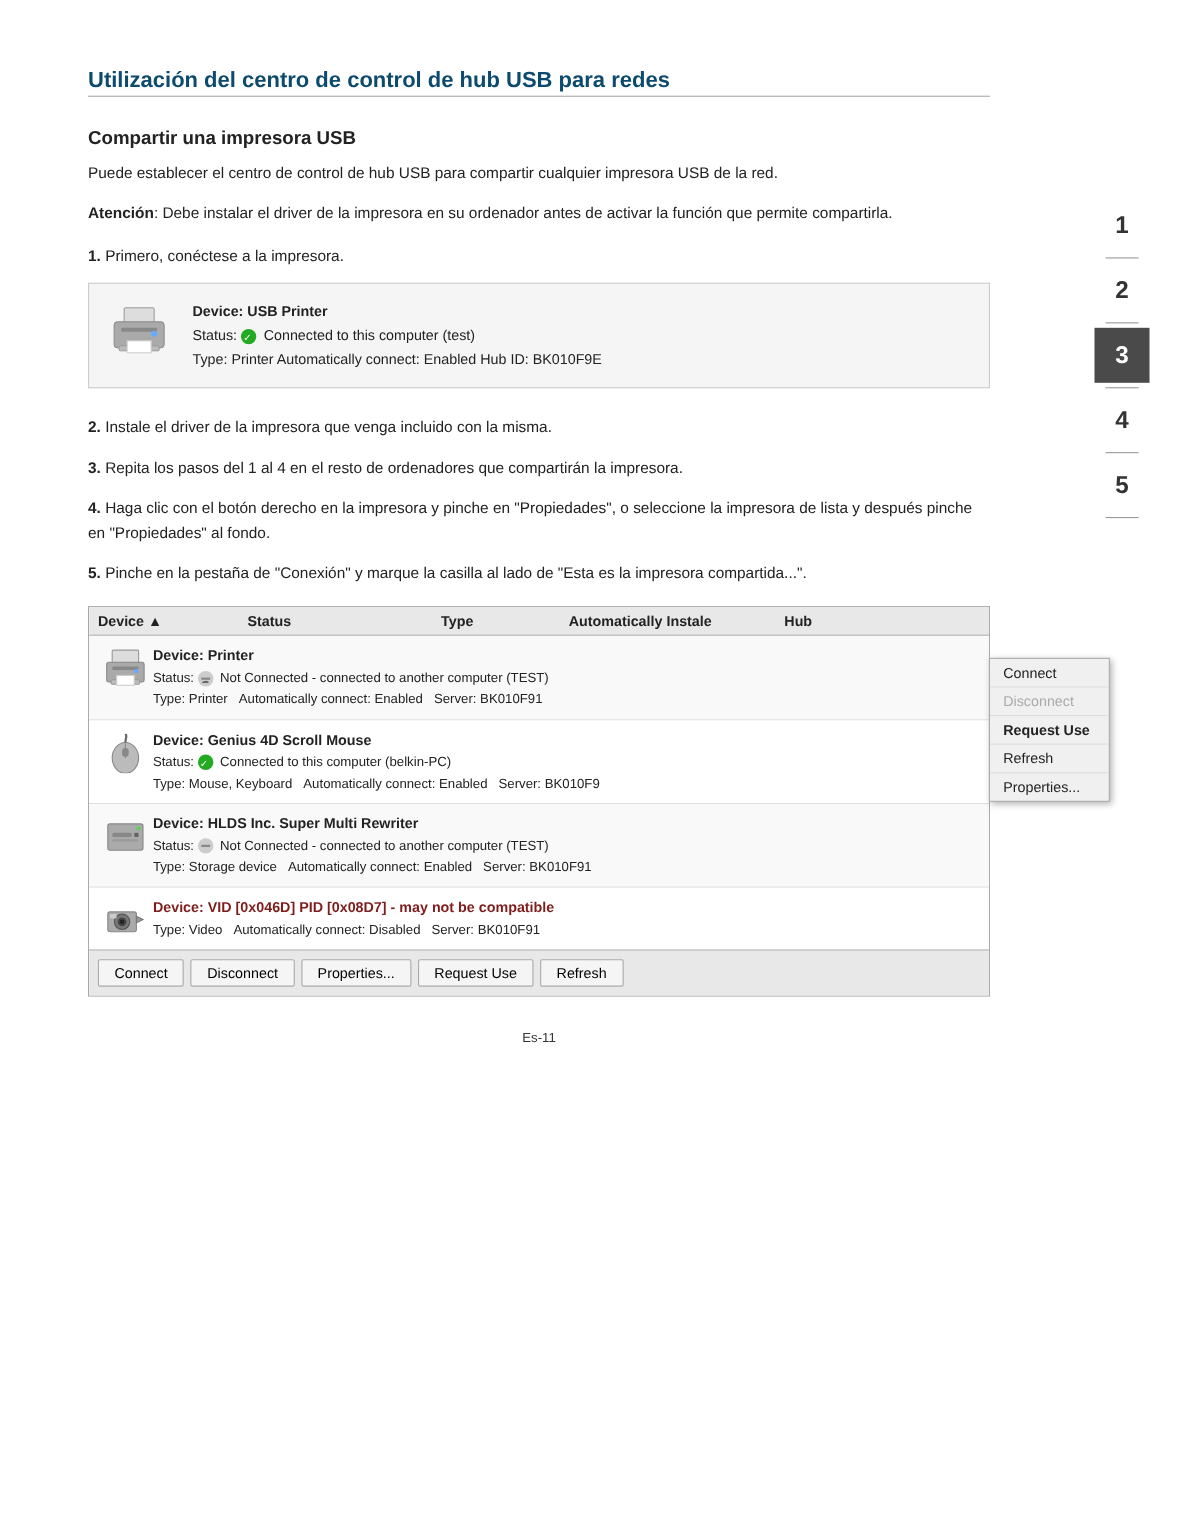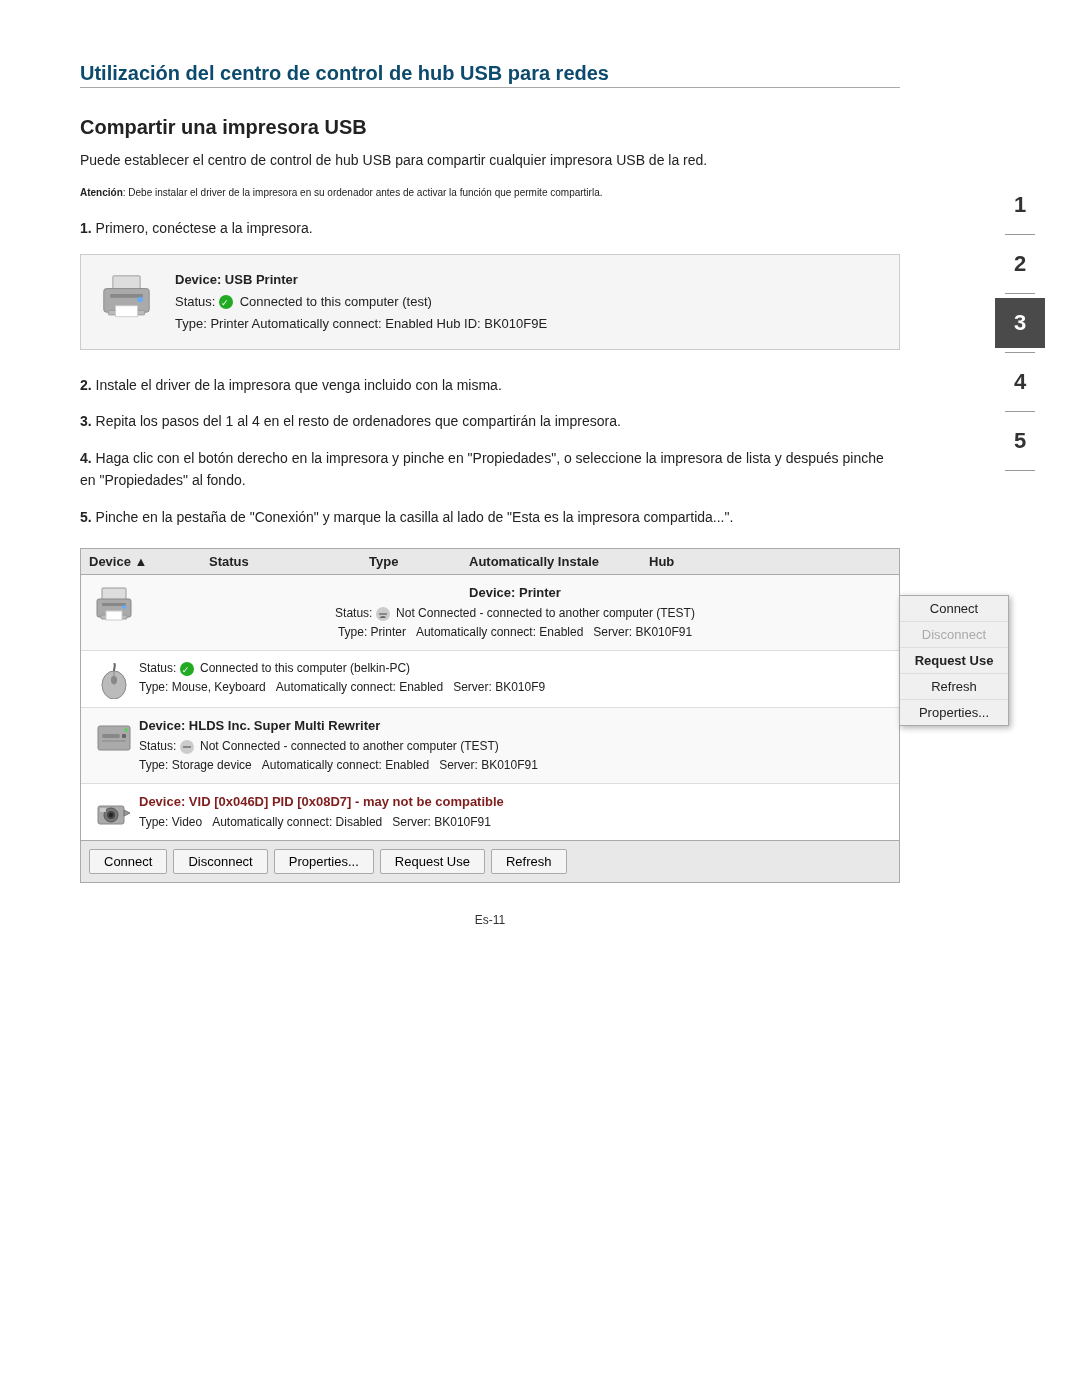--- a/index.html
+++ b/index.html
@@ -69,33 +69,33 @@
     }
 
     .title-divider {
       border: none;
       border-top: 1px solid #aaa;
       margin-bottom: 28px;
     }
 
     
     .section-heading {
-      font-size: 20px;
+      font-size: 17px;
       font-weight: bold;
       margin-bottom: 10px;
     }
 
     .section-text {
       font-size: 14px;
       line-height: 1.6;
       margin-bottom: 14px;
     }
 
     .attention-text {
-      font-size: 10px;
+      font-size: 14px;
       line-height: 1.6;
       margin-bottom: 16px;
     }
 
     .attention-text strong {
       font-weight: bold;
     }
 
     
     .device-box {
@@ -160,21 +160,21 @@
       position: relative;
     }
 
     .usb-table-header {
       display: flex;
       background: #e8e8e8;
       border-bottom: 1px solid #aaa;
       padding: 5px 8px;
       font-size: 13px;
       font-weight: bold;
-      gap: 0;
+      gap: 16px;
     }
 
     .usb-table-header .col-device { width: 120px; }
     .usb-table-header .col-status { width: 160px; }
     .usb-table-header .col-type { width: 100px; }
     .usb-table-header .col-auto { width: 180px; }
     .usb-table-header .col-hub { flex: 1; }
 
     .usb-table-body { }
 
@@ -403,21 +403,21 @@
       <div class="usb-table-header">
         <div class="col-device">Device ▲</div>
         <div class="col-status">Status</div>
         <div class="col-type">Type</div>
         <div class="col-auto">Automatically Instale</div>
         <div class="col-hub">Hub</div>
       </div>
 
       <div class="usb-table-body">
 
-        <div class="usb-row" style="position:relative;text-align:center;">
+        <div class="usb-row" style="position:relative;">
           <div class="row-icon">
             <svg class="printer-icon-small" viewBox="0 0 40 36" xmlns="http://www.w3.org/2000/svg">
               <rect x="8" y="1" width="24" height="14" rx="1" fill="#ddd" stroke="#999" stroke-width="1"></rect>
               <rect x="3" y="12" width="34" height="18" rx="2" fill="#aaa" stroke="#888" stroke-width="1"></rect>
               <rect x="8" y="16" width="24" height="3" rx="1" fill="#888"></rect>
               <rect x="7" y="28" width="26" height="4" rx="1" fill="#bbb" stroke="#999" stroke-width="1"></rect>
               <rect x="12" y="24" width="16" height="9" rx="0" fill="#fff" stroke="#ccc" stroke-width="1"></rect>
               <circle cx="30" cy="20" r="2" fill="#66aaff"></circle>
             </svg>
           </div>
@@ -452,20 +452,21 @@
 
               <ellipse cx="20" cy="22" rx="12" ry="14" fill="#bbb" stroke="#888" stroke-width="1"></ellipse>
               <line x1="20" y1="9" x2="20" y2="22" stroke="#888" stroke-width="1"></line>
 
               <rect x="17" y="13" width="6" height="8" rx="3" fill="#888"></rect>
 
               <path d="M20 8 C20 4, 22 2, 20 0" stroke="#666" stroke-width="2" fill="none"></path>
             </svg>
           </div>
           <div class="row-info">
+            <div class="device-name">Device: Genius 4D Scroll Mouse</div>
             <div>
               Status: <span class="status-connected-icon"></span>
               Connected to this computer (belkin-PC)
             </div>
             <div>Type: Mouse, Keyboard&nbsp;&nbsp;&nbsp;Automatically connect: Enabled&nbsp;&nbsp;&nbsp;Server: BK010F9</div>
           </div>
         </div>
 
         <div class="usb-row">
           <div class="row-icon">

